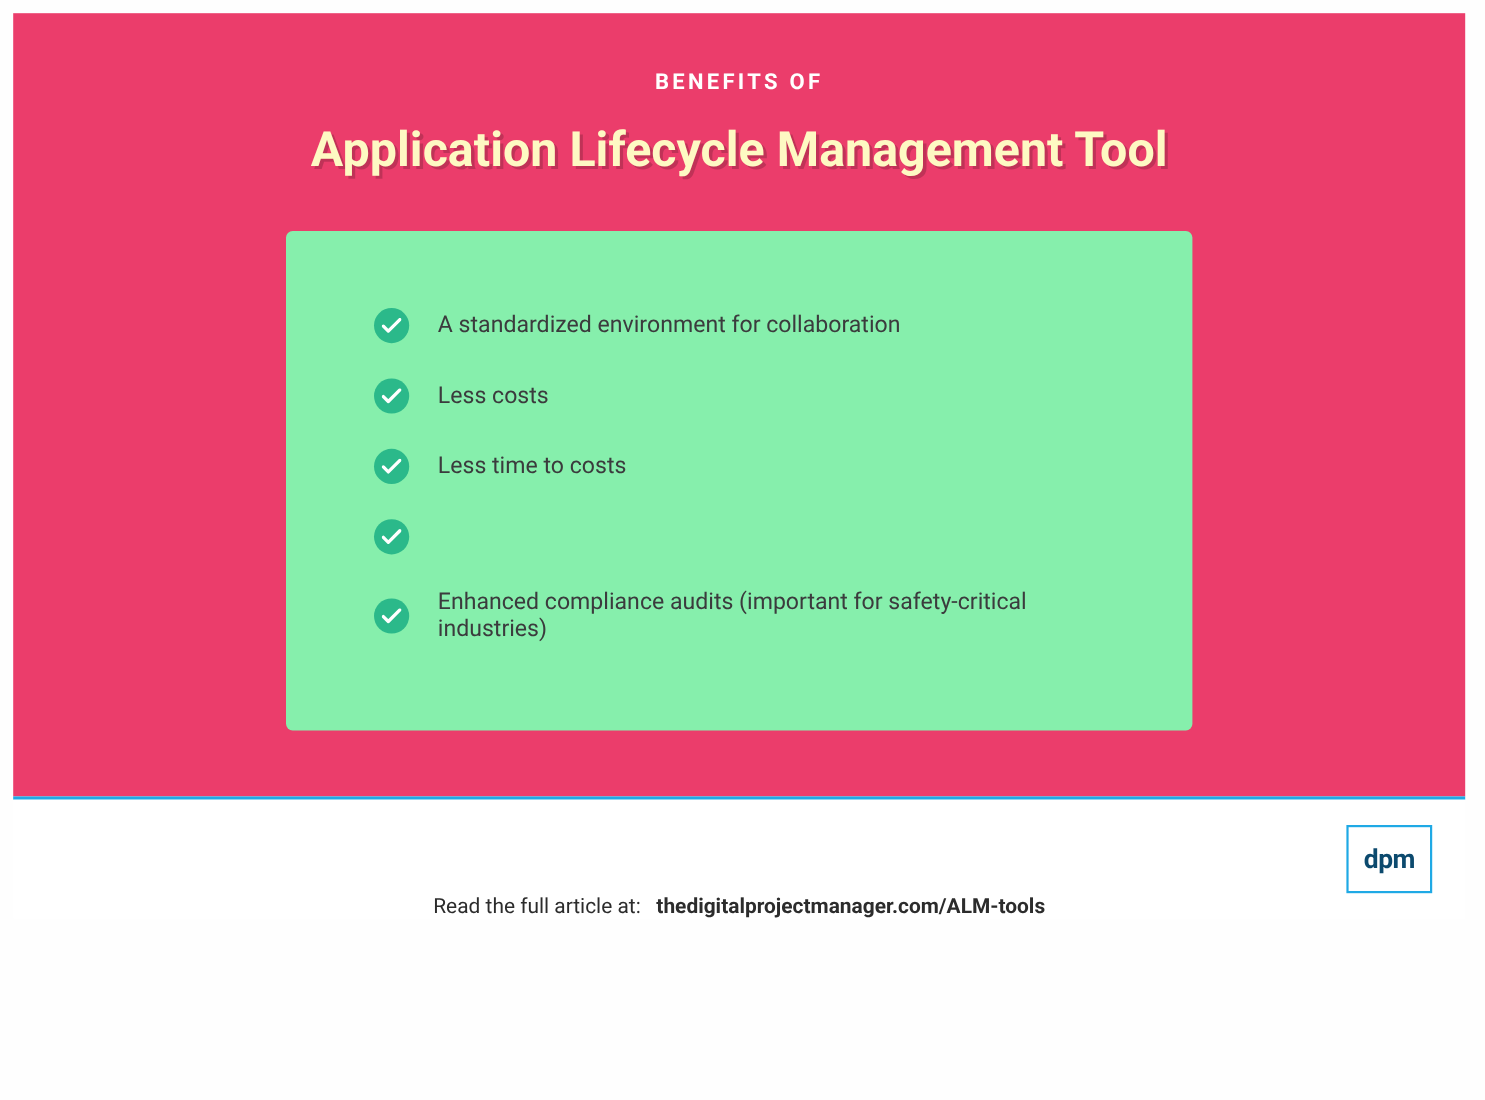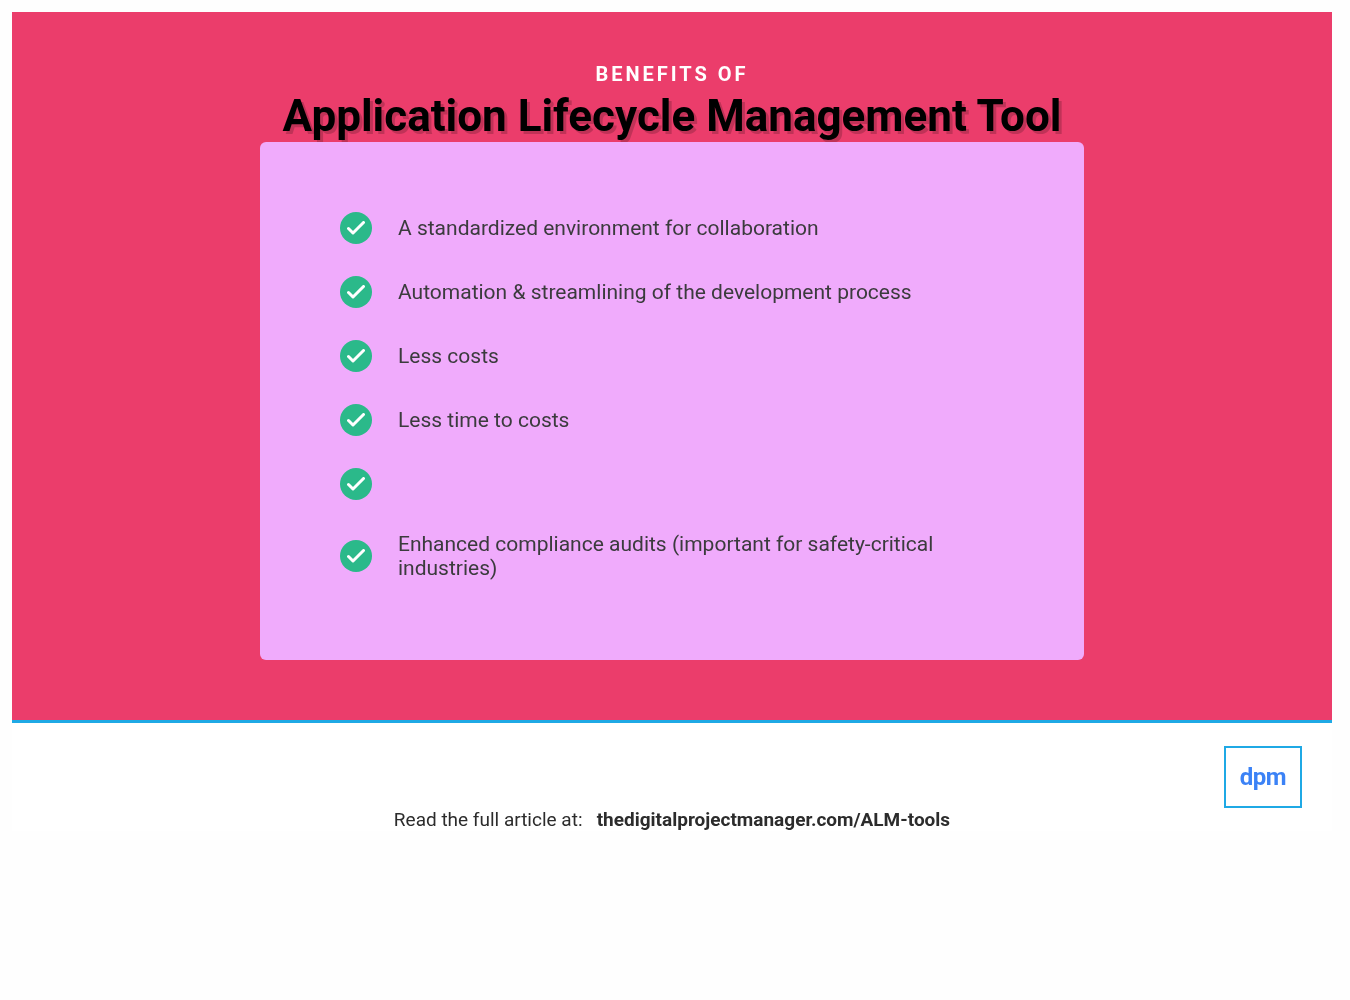--- a/index.html
+++ b/index.html
@@ -26,30 +26,31 @@
       align-items: center;
     }
     .eyebrow {
       color: #ffffff;
       font-size: 20px;
       font-weight: 700;
       letter-spacing: 3px;
       text-align: right;
     }
     .title {
-      color: #000000;
+      color: #fef9c3;
       font-size: 44px;
       font-weight: 700;
       text-align: center;
-      margin-top: 4px;
+      margin-top: 24px;
       text-shadow: 3px 3px 0 rgba(0,0,0,0.18);
     }
     .card {
-      background: #f0abfc;
+      background: #86efac;
       width: 824px;
+      margin-top: 48px;
       border-radius: 6px;
       padding: 70px 80px 80px;
     }
     .list {
       list-style: none;
       display: flex;
       flex-direction: column;
       gap: 32px;
     }
     .item {
@@ -96,21 +97,21 @@
       position: absolute;
       right: 30px;
       top: 50%;
       transform: translateY(-50%);
       width: 78px;
       height: 62px;
       border: 2px solid #1fa9e5;
       display: flex;
       align-items: center;
       justify-content: center;
-      color: #3b82f6;
+      color: #0c4a6e;
       font-weight: 700;
       font-size: 24px;
       letter-spacing: -0.5px;
     }
   </style>
 </head>
 <body>
 
 <div class="frame">
   <section class="hero">
@@ -119,28 +120,20 @@
 
     <div class="card">
       <ul class="list">
         <li class="item">
           <span class="check">
             <svg width="18" height="14" viewBox="0 0 18 14">
                 <path d="M1.5 7.5 L6 12 L16.5 1.5" stroke="#ffffff" stroke-width="3" fill="none" stroke-linecap="round" stroke-linejoin="round"></path>
               </svg>
           </span>
           <span class="item-text">A standardized environment for collaboration</span>
-        </li>
-        <li class="item">
-          <span class="check">
-            <svg width="18" height="14" viewBox="0 0 18 14">
-                <path d="M1.5 7.5 L6 12 L16.5 1.5" stroke="#ffffff" stroke-width="3" fill="none" stroke-linecap="round" stroke-linejoin="round"></path>
-              </svg>
-          </span>
-          <span class="item-text">Automation &amp; streamlining of the development process</span>
         </li>
         <li class="item">
           <span class="check">
             <svg width="18" height="14" viewBox="0 0 18 14">
                 <path d="M1.5 7.5 L6 12 L16.5 1.5" stroke="#ffffff" stroke-width="3" fill="none" stroke-linecap="round" stroke-linejoin="round"></path>
               </svg>
           </span>
           <span class="item-text">Less costs</span>
         </li>
         <li class="item">

